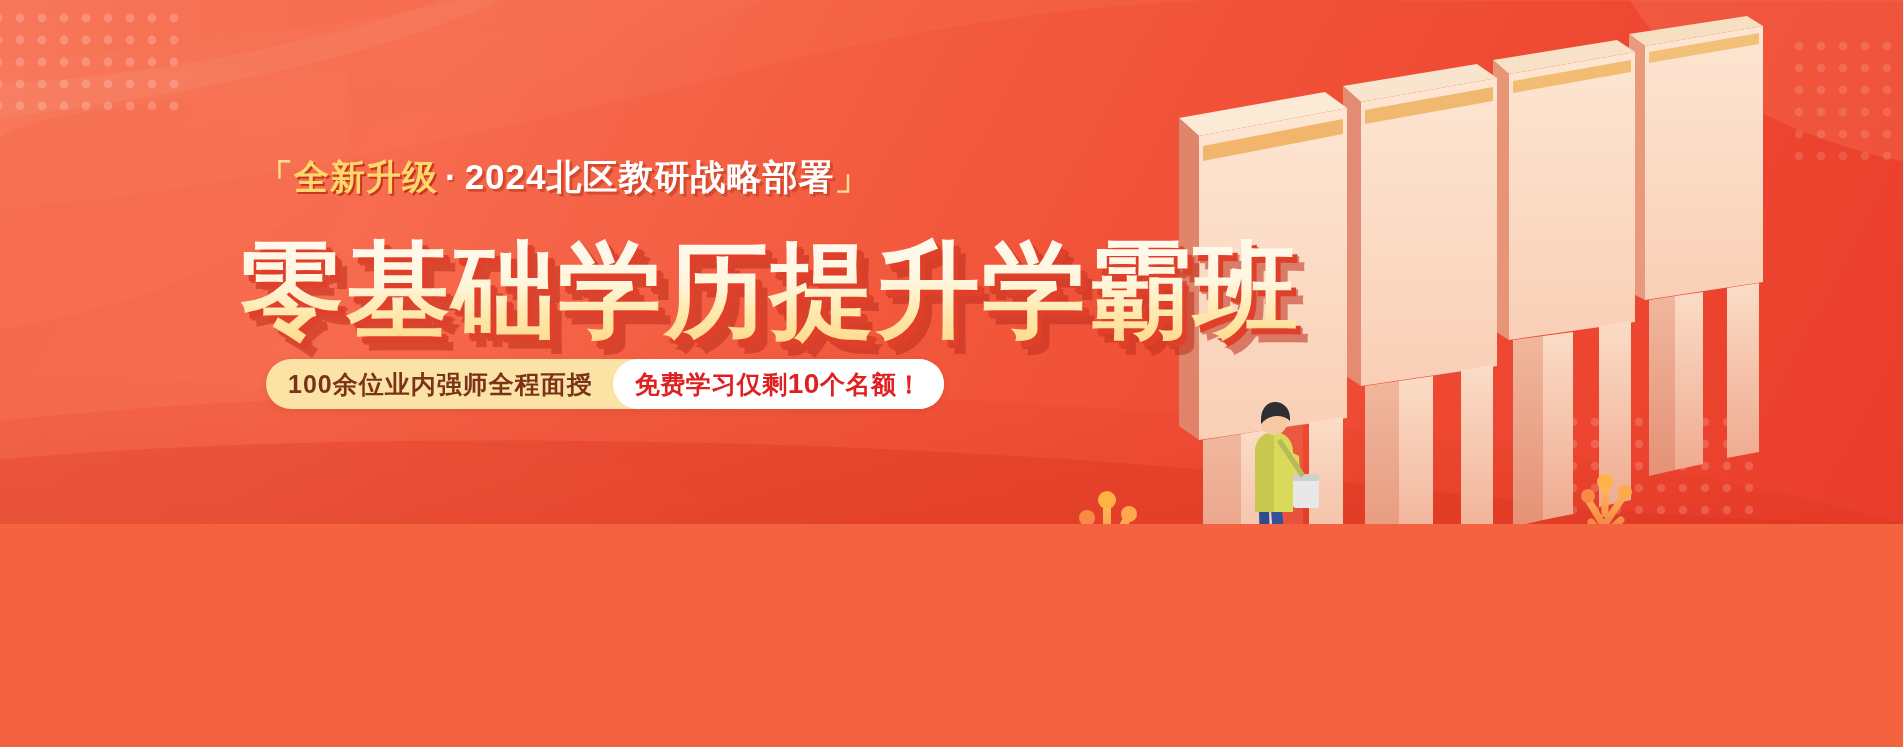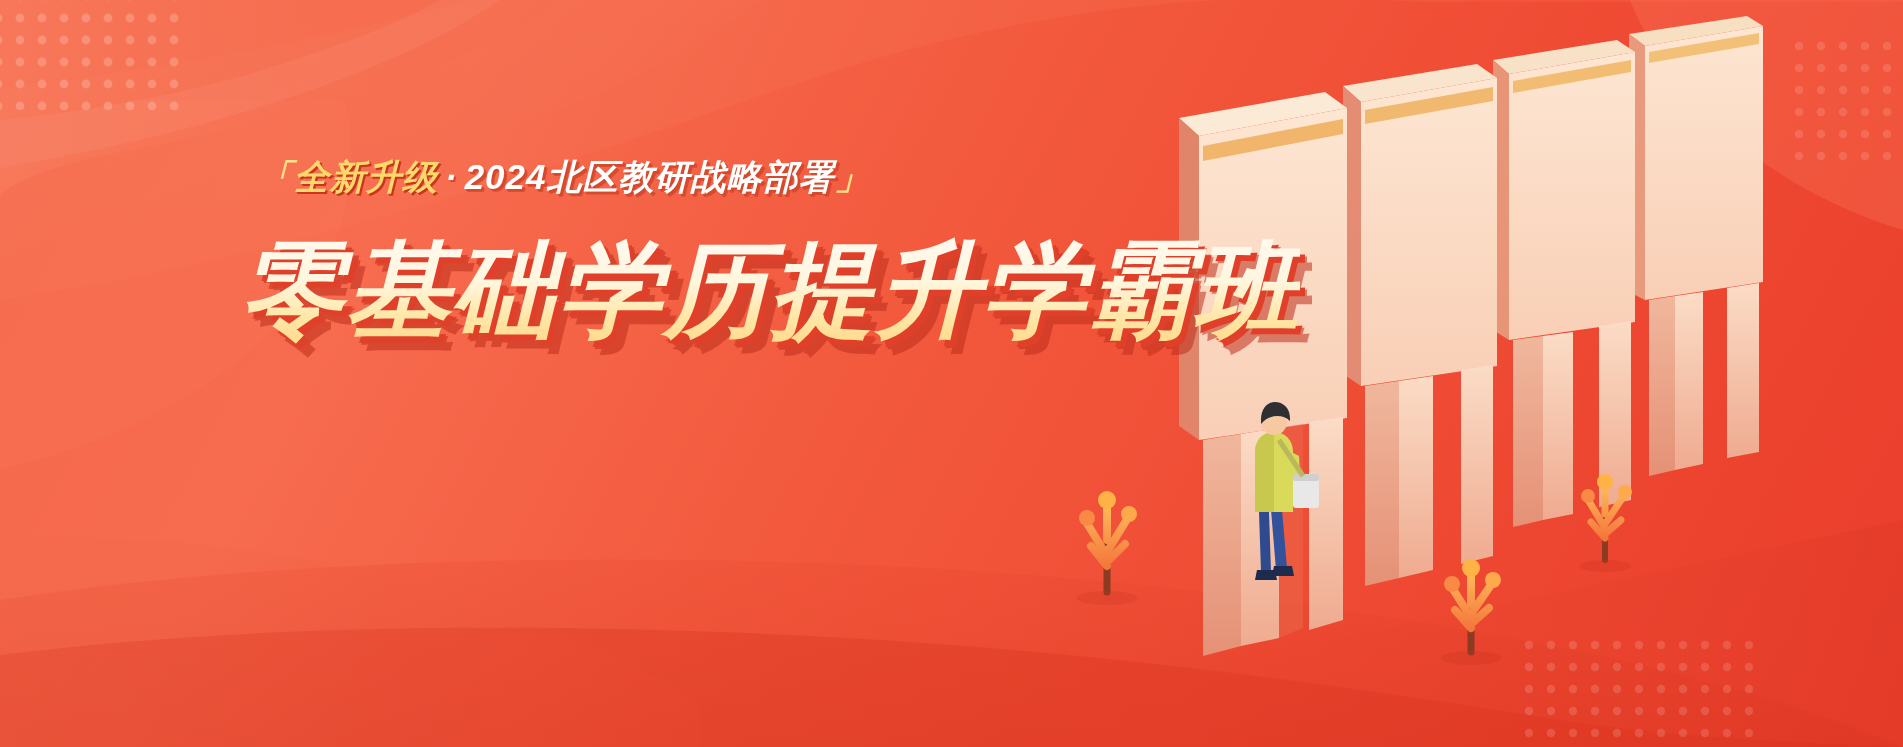--- a/index.html
+++ b/index.html
@@ -1,22 +1,21 @@
 <!DOCTYPE html>
 <html><head>
 <meta charset="utf-8">
 <style>
   * { margin:0; padding:0; box-sizing:border-box; }
   html,body { width:1903px; height:747px; overflow:hidden; background:#f4623f; }
   body { font-family:"Liberation Sans","DejaVu Sans",sans-serif; }
 
   #banner {
-    position:relative; width:1903px; height:747px; overflow:hidden;
+    position:relative; width:1903px; height:524px; overflow:hidden;
     background:linear-gradient(118deg,#f4674a 0%,#f76b4e 22%,#f2583c 48%,#ef4a33 72%,#e93d2b 100%);
-    font-style:italic;
   }
 
   
   .bg-layer { position:absolute; inset:0; pointer-events:none; }
   .bg-layer svg { display:block; width:100%; height:100%; }
 
   
   .dots { position:absolute; pointer-events:none; }
   .dots.tl { left:-8px; top:-10px; width:190px; height:120px; }
   .dots.br { right:150px; bottom:-12px; width:230px; height:120px; }
@@ -290,15 +289,23 @@
   </div>
 
   <div class="content">
 
     <div class="subtitle">
       <span class="brk">「</span><span class="gold">全新升级</span><span class="dot">·</span><span class="white">2024北区教研战略部署</span><span class="brk">」</span>
     </div>
 
     <div class="maintitle">零基础学历提升学霸班</div>
 
+    <div class="pill">
+      <span class="pill-left">100余位业内强师全程面授</span>
+      <span class="pill-right">
+        <span>免费学习仅剩</span>
+          <span class="num">10</span>
+          <span>个名额！</span>
+      </span>
+    </div>
 
   </div>
 </div>
 
 </body></html>

